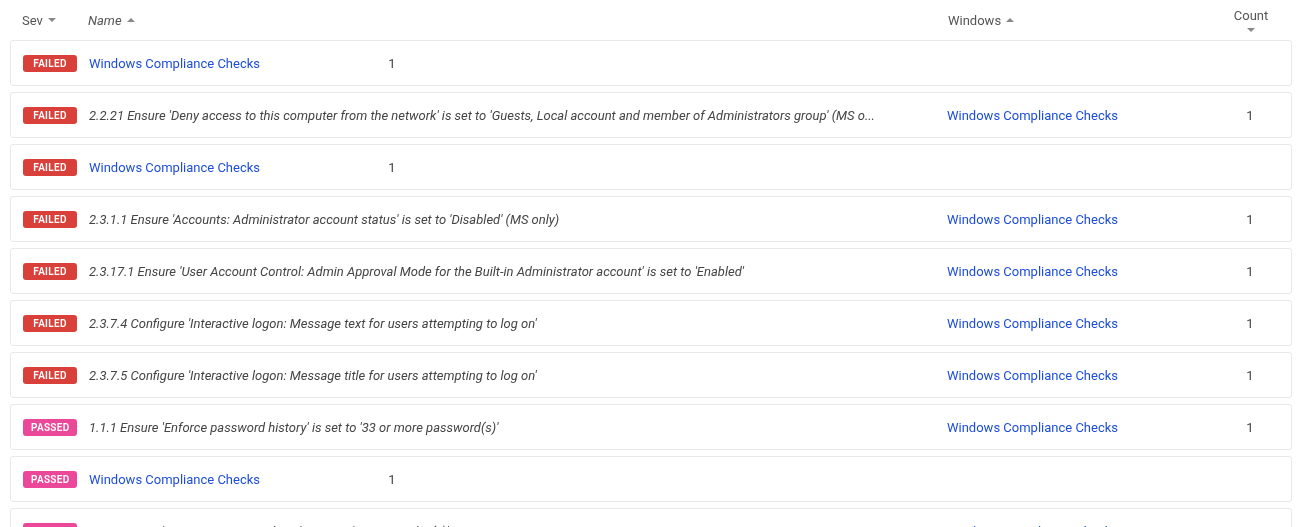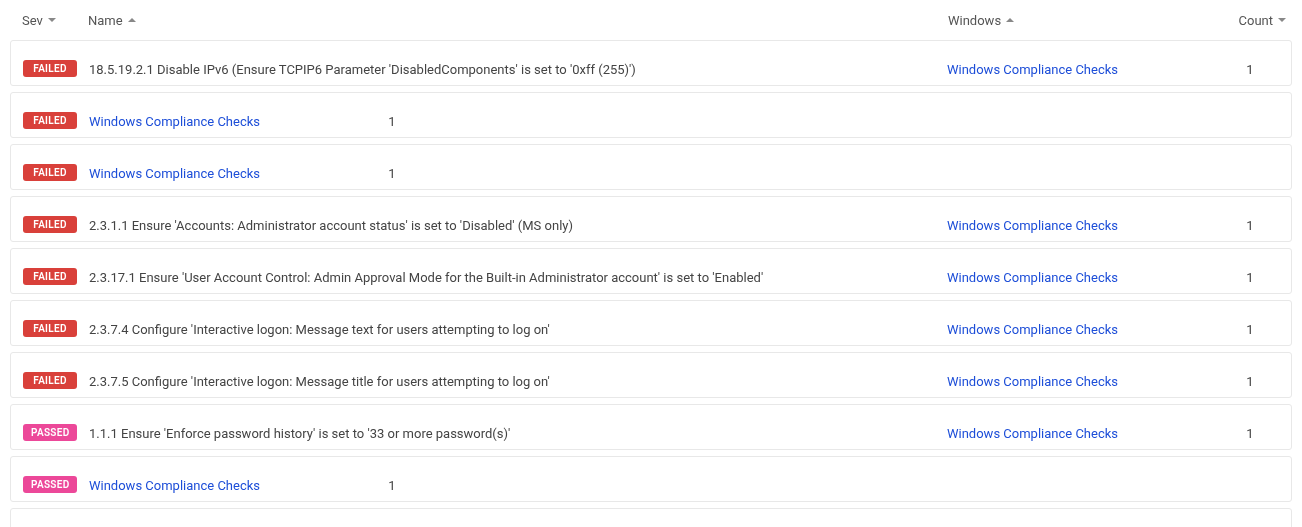--- a/index.html
+++ b/index.html
@@ -19,21 +19,21 @@
   .header-row {
     display: flex;
     align-items: center;
     height: 40px;
     padding: 8px 6px;
     color: #555;
     font-size: 13px;
     background: #fff;
   }
   .col-sev   { width: 72px; padding-left: 6px; }
-  .col-name  { flex: 1 1 auto; min-width: 0; padding-right: 16px; }
+  .col-name  { flex: 1 1 auto; min-width: 0; padding-right: 16px; font-style: italic; }
   .col-fam   { width: 268px; }
   .col-count { width: 70px; text-align: center; }
 
   .th {
     display: flex;
     align-items: center;
     gap: 5px;
     user-select: none;
     cursor: pointer;
     color: #555;
@@ -41,21 +41,21 @@
   .sort-caret {
     width: 0; height: 0;
     border-left: 4px solid transparent;
     border-right: 4px solid transparent;
   }
   .sort-caret.down { border-top: 4px solid #888; }
   .sort-caret.up   { border-bottom: 4px solid #888; }
 
   .row {
     display: flex;
-    align-items: flex-end;
+    align-items: center;
     height: 46px;
     padding: 8px 6px;
     border: 1px solid #e8e8e8;
     border-radius: 3px;
     margin-bottom: 6px;
     background: #fff;
     cursor: pointer;
   }
 
   .badge {
@@ -99,42 +99,42 @@
         <span class="sort-caret up"></span>
       </div>
     </div>
     <div class="col-fam">
       <div class="th">
         <span>Windows</span>
         <span class="sort-caret up"></span>
       </div>
     </div>
     <div class="col-count">
-      <div class="th" style="justify-content:flex-end;">
+      <div class="th" style="justify-content:flex-end;flex-direction:column;">
         <span>Count</span>
         <span class="sort-caret down"></span>
       </div>
     </div>
   </div>
 
   <div id="rows-host">
       <div class="row">
         <div class="col-sev"><span class="badge failed">FAILED</span></div>
-        <div class="col-name">
-          <div class="name-cell">18.5.19.2.1 Disable IPv6 (Ensure TCPIP6 Parameter 'DisabledComponents' is set to '0xff (255)')</div>
-        </div>
-        <div class="col-fam">
-          <div class="fam-cell">Windows Compliance Checks</div>
-        </div>
-        <div class="col-count">
-          <div class="count-cell">1</div>
-        </div>
-      </div>
-      <div class="row">
-        <div class="col-sev"><span class="badge failed">FAILED</span></div>
+        <div class="col-fam">
+          <div class="fam-cell">Windows Compliance Checks</div>
+        </div>
+        <div class="col-count">
+          <div class="count-cell">1</div>
+        </div>
+      </div>
+      <div class="row">
+        <div class="col-sev"><span class="badge failed">FAILED</span></div>
+        <div class="col-name">
+          <div class="name-cell">2.2.21 Ensure 'Deny access to this computer from the network' is set to 'Guests, Local account and member of Administrators group' (MS o...</div>
+        </div>
         <div class="col-fam">
           <div class="fam-cell">Windows Compliance Checks</div>
         </div>
         <div class="col-count">
           <div class="count-cell">1</div>
         </div>
       </div>
       <div class="row">
         <div class="col-sev"><span class="badge failed">FAILED</span></div>
         <div class="col-fam">

